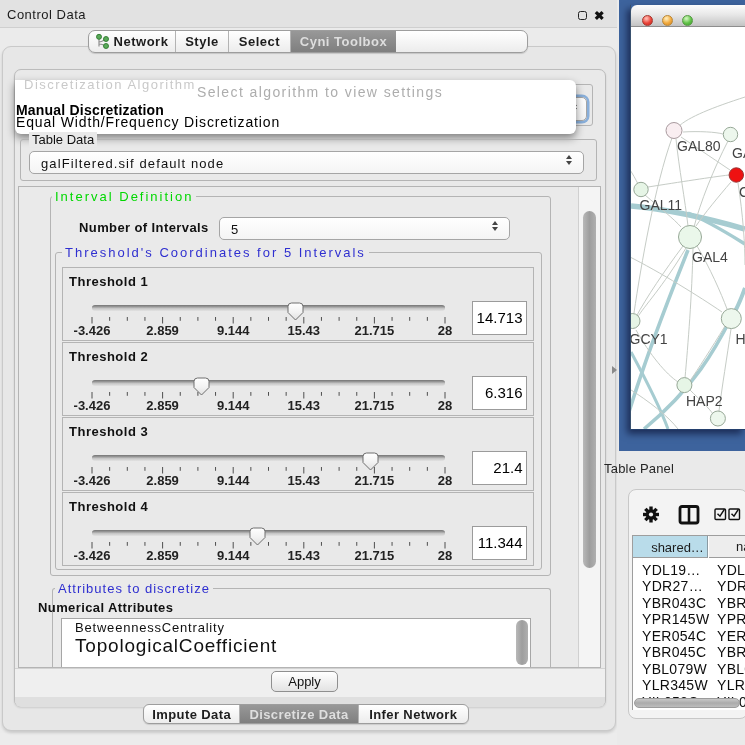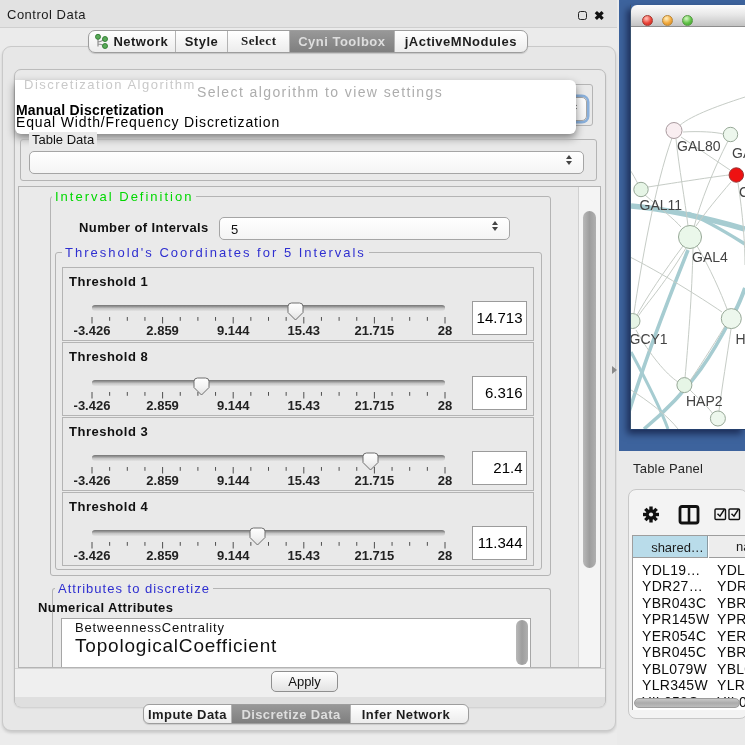--- a/index.html
+++ b/index.html
@@ -52,21 +52,21 @@
 .sbthumbh { position:absolute; border-radius:5px; background:linear-gradient(180deg,#c8c8c8,#ababab,#bdbdbd); border:1px solid #9b9b9b; }
 
 
 #bluebg { position:absolute; left:619px; top:0; width:126px; height:451px; background:#3d639d; }
 #netwin { position:absolute; left:630px; top:5px; width:115px; height:425px; box-shadow:-3px 4px 7px rgba(0,0,30,.55); border-left:1px solid #39516f; border-bottom:1px solid #24406e; }
 #nettitle { position:absolute; left:0; top:0; width:115px; height:22px; background:linear-gradient(180deg,#fdfdfd 0%,#e8e8e8 45%,#c3c3c3 100%); border-top-left-radius:6px; border-bottom:1px solid #8e8e8e; }
 .light { position:absolute; top:10px; width:11px; height:11px; border-radius:50%; }
 #netcanvas { position:absolute; left:0; top:22px; width:115px; height:402px; background:#ffffff; }
 
 #tpanelbg { position:absolute; left:617px; top:451px; width:128px; height:294px; background:#eaeaea; }
-#tptitle { position:absolute; left:633px; top:461px; font-size:13px; color:#262626; letter-spacing:.2px; }
+#tptitle { position:absolute; left:604px; top:461px; font-size:13px; color:#262626; letter-spacing:.2px; }
 #tpcard { position:absolute; left:628px; top:489px; width:120px; height:230px; background:#f3f3f3; border:1px solid #c8c8c8; border-radius:8px; }
 #tbl { position:absolute; left:632px; top:535px; width:113px; height:175px; background:#fff; border-left:1px solid #9e9e9e; border-top:1px solid #9e9e9e; overflow:hidden; }
 #tblhdr1 { position:absolute; left:0; top:0; width:75px; height:22px; background:#b9dcea; border-right:1px solid #8a9aa2; border-bottom:1px solid #9d9d9d; font-size:13px; color:#1c1c1c; text-align:center; padding-top:4px; padding-left:15px; }
 #tblhdr2 { position:absolute; left:76px; top:0; width:37px; height:22px; background:#ededed; border-bottom:1px solid #9d9d9d; font-size:13px; color:#1c1c1c; padding-top:3px; padding-left:27px; }
 .trow { position:absolute; font-size:14px; color:#0d0d0d; letter-spacing:.3px; white-space:nowrap; }
 
 svg { position:absolute; }
 </style>
 </head>
 <body>
@@ -81,42 +81,42 @@
 <div id="closebtn">✖</div>
 
 <div id="tabbar">
   <div class="seg" style="width:87px;"><svg width="13" height="16" viewBox="0 0 13 16" style="position:static;margin-right:5px;">
         <path d="M3 5 L3 13.5 M3 9 C6 9 7.5 7.5 9.5 6.5 M3 11 C6 11 7.5 12 9.5 12.5" stroke="#8f8f8f" stroke-width="1.2" fill="none"></path>
         <circle cx="3" cy="3.8" r="2.5" fill="#5aaa5a" stroke="#2e7a2e" stroke-width="0.9"></circle>
         <circle cx="10" cy="6" r="2.5" fill="#5aaa5a" stroke="#2e7a2e" stroke-width="0.9"></circle>
         <circle cx="10" cy="13" r="2.5" fill="#5aaa5a" stroke="#2e7a2e" stroke-width="0.9"></circle>
       </svg>Network</div>
   <div class="seg" style="width:53px;">Style</div>
-  <div class="seg" style="width:62px;font-family:Liberation Serif, serif;">Select</div>
+  <div class="seg" style="width:62px;">Select</div>
   <div class="seg dark" style="width:105px;">Cyni Toolbox</div>
-  <div class="seg" style="width:133px;">jActiveMNodules</div>
 </div>
 
 <div class="group" style="left:22px; top:84px; width:571px; height:42px;"></div>
 <div class="combo" style="left:30px; top:97px; width:557px; height:24px; box-shadow:0 0 0 2.5px rgba(120,165,215,.85);">
   <div class="arrows" style="right:7px; top:4px;">
       <div class="up"></div>
       <div class="dn"></div>
     </div>
 </div>
 
 <div class="abs" style="left:15px; top:80px; width:561px; height:54px; background:#fff; border-radius:0 0 6px 6px; border-top-right-radius:6px; box-shadow:0 4px 9px rgba(0,0,0,.45);"></div>
 <div class="abs" style="left:24px; top:77px; font-size:13px; letter-spacing:1.5px; color:#c9c9c9;">Discretization Algorithm</div>
 <div class="abs" style="left:194px; top:84px; width:252px; font-size:14px; color:#adadad; letter-spacing:1.4px; text-align:center; white-space:nowrap;">Select algorithm to view settings</div>
 <div class="abs" style="left:16px; top:101.5px; font-size:14px; letter-spacing:.2px; font-weight:bold; color:#000;">Manual Discretization</div>
 <div class="abs" style="left:16px; top:113.5px; font-size:14px; letter-spacing:.85px; color:#000;">Equal Width/Frequency Discretization</div>
 
 <div class="group" style="left:20px; top:139px; width:577px; height:42px;"></div>
 <div class="glabel" style="left:29px; top:132px; color:#111; background:#e9e9e9;">Table Data</div>
 <div class="combo" style="left:29px; top:151px; width:555px; height:23px;">
+  <div class="tx">galFiltered.sif default node</div>
   <div class="arrows" style="right:9px; top:3px;">
       <div class="up"></div>
       <div class="dn"></div>
     </div>
 </div>
 
 <div class="abs" style="left:18px; top:186px; width:583px; height:482px; border:1px solid #b4b4b4; background:#eaeaea;"></div>
 <div class="abs" style="left:578px; top:187px; width:22px; height:480px; background:#f4f4f4; border-left:1px solid #d0d0d0;"></div>
 <div class="sbthumbv" style="left:583px; top:211px; width:13px; height:357px;"></div>
 
@@ -174,21 +174,21 @@
             <stop offset="0" stop-color="#ffffff"></stop>
             <stop offset="0.55" stop-color="#f2f2f2"></stop>
             <stop offset="1" stop-color="#e0e0e0"></stop>
           </linearGradient>
         </defs>
         <path d="M 1 4.5 Q 1 1 4.5 1 L 12.5 1 Q 16 1 16 4.5 L 16 10.5 L 8.5 18 L 1 10.5 Z" fill="url(#thg0)" stroke="#6e6e6e" stroke-width="1"></path>
       </svg>
       <div class="vbox" style="top:32.5px;">14.713</div>
     </div>
     <div class="tbox" style="top:342px;">
-      <div class="tlabel">Threshold 8</div>
+      <div class="tlabel">Threshold 2</div>
       <div class="groove" style="top:37px;"></div>
       <svg style="left:0px; top:49px; position:absolute;" width="420" height="8" viewBox="0 0 420 8">
         <line x1="29" y1="0" x2="29" y2="6.5" stroke="#4f4f4f" stroke-width="1"></line>
         <line x1="46.65" y1="0" x2="46.65" y2="3.8" stroke="#4f4f4f" stroke-width="1"></line>
         <line x1="64.3" y1="0" x2="64.3" y2="3.8" stroke="#4f4f4f" stroke-width="1"></line>
         <line x1="81.94999999999999" y1="0" x2="81.94999999999999" y2="3.8" stroke="#4f4f4f" stroke-width="1"></line>
         <line x1="99.6" y1="0" x2="99.6" y2="6.5" stroke="#4f4f4f" stroke-width="1"></line>
         <line x1="117.25" y1="0" x2="117.25" y2="3.8" stroke="#4f4f4f" stroke-width="1"></line>
         <line x1="134.89999999999998" y1="0" x2="134.89999999999998" y2="3.8" stroke="#4f4f4f" stroke-width="1"></line>
         <line x1="152.54999999999998" y1="0" x2="152.54999999999998" y2="3.8" stroke="#4f4f4f" stroke-width="1"></line>
@@ -321,21 +321,21 @@
 <div class="abs" style="left:75px; top:620px; font-size:15px; letter-spacing:.8px; color:#111;margin-top:48px;">SelfLoops</div>
 <div class="abs" style="left:75px; top:635px; font-size:19px; letter-spacing:.8px; color:#111;">TopologicalCoefficient</div>
 <div class="abs" style="left:75px; top:620px; font-size:13px; letter-spacing:.8px; color:#111;">BetweennessCentrality</div>
 <div class="sbthumbv" style="left:516px; top:620px; width:12px; height:45px;"></div>
 
 <div class="abs" style="left:15px; top:668px; width:590px; height:29px; background:#efefef; border-top:1px solid #d2d2d2;"></div>
 <div class="abs" style="left:15px; top:697px; width:590px; height:9.5px; background:#dfdfdf; border-radius:0 0 6px 6px;"></div>
 <div class="abs" style="left:271px; top:671px; width:67px; height:21px; background:linear-gradient(180deg,#ffffff,#e3e3e3); border:1px solid #8f8f8f; border-radius:5px; font-size:13px; color:#111; text-align:center; padding-top:2px;">Apply</div>
 
 <div id="btabs">
-  <div class="seg" style="width:88px;">Impute Data</div>
+  <div class="seg" style="width:97px;">Impute Data</div>
   <div class="seg dark" style="width:119px;">Discretize Data</div>
   <div class="seg" style="width:110px;">Infer Network</div>
 </div>
 
 <div class="abs" style="left:612px; top:366px; width:0; height:0; border-top:4px solid transparent; border-bottom:4px solid transparent; border-left:5px solid #8a8a8a;"></div>
 
 <div id="bluebg"></div>
 <div id="netwin">
   <div id="nettitle">
     <div class="light" style="left:11px; background:radial-gradient(circle at 38% 28%, #ffb5ac 8%, #ea4338 55%, #c02920); border:1px solid #a63830;"></div>

